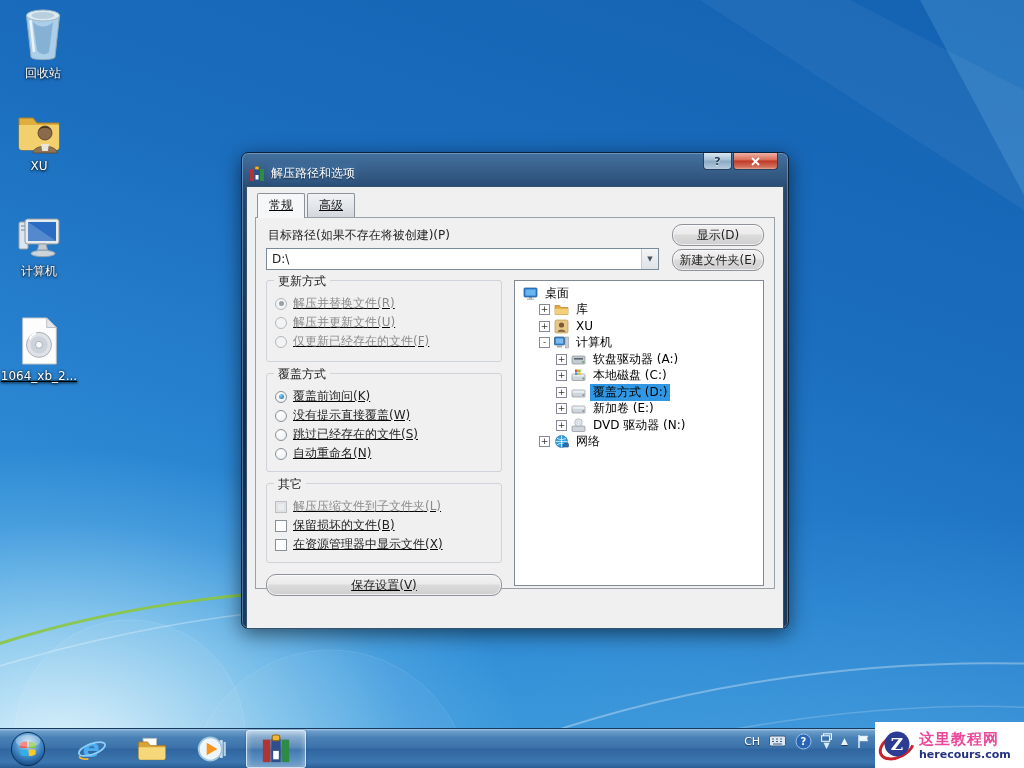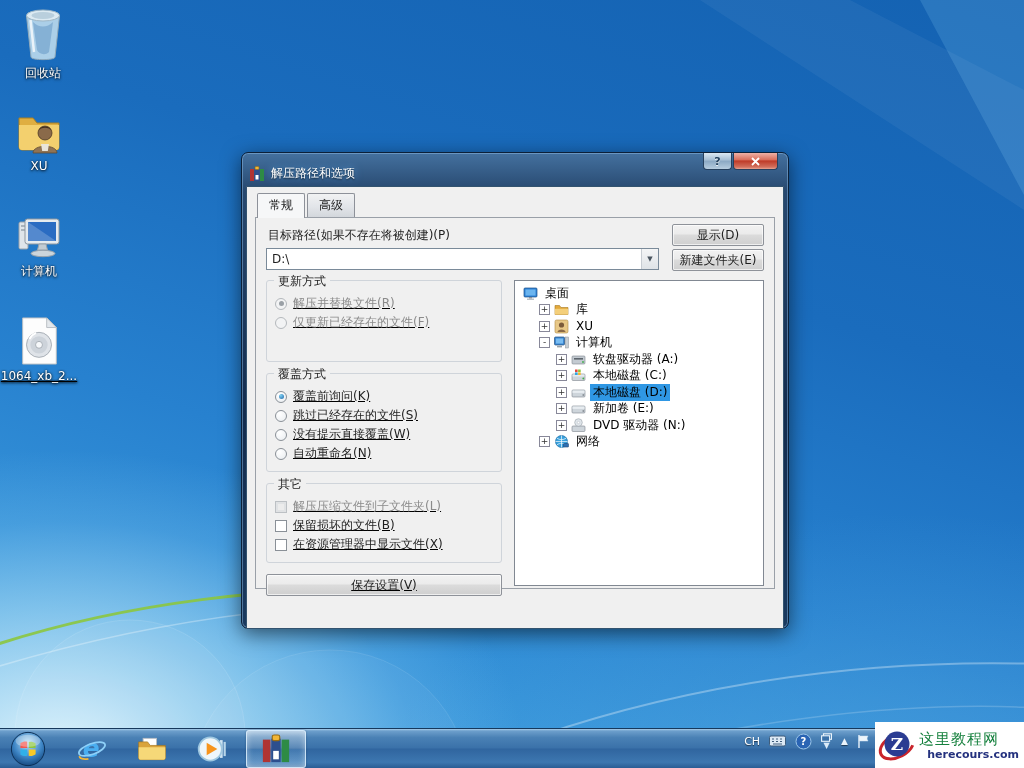--- a/index.html
+++ b/index.html
@@ -36,38 +36,38 @@
   .cap-btn { height:17px; border:1px solid #27415e; border-top:none; border-radius:0 0 4px 4px;
     display:flex; align-items:center; justify-content:center; cursor:pointer; }
   .cap-help { width:29px; background:linear-gradient(#dbe8f3, #a5bdd3 45%, #8aa8c3 50%, #b7cddf); color:#23415e; font-weight:bold; font-size:11px; text-shadow:0 1px 0 rgba(255,255,255,.8); }
   .cap-close { width:45px; background:linear-gradient(#efb1a6, #da6f5c 42%, #bf3b28 50%, #d2705d 88%, #e9a492); }
   .client {
     height:443px; background:#f0f0f0; border:1px solid #33536f; border-radius:1px;
     padding:0 8px; display:flex; flex-direction:column;
   }
 
   
-  .tabs { display:flex; margin:6px 0 0 2px; position:relative; z-index:2; }
+  .tabs { display:flex; margin:6px 0 0 2px; position:relative; z-index:2;text-decoration:underline; }
   .tab { padding:3px 11px 3px; border:1px solid #8d9199; border-bottom:none; border-radius:2px 2px 0 0;
     background:linear-gradient(#f1f2f3, #e2e5e9 55%, #d3d7dc); margin-right:2px; cursor:pointer; color:#1e1e1e; }
   .tab.active { background:#f6f7f8; padding-bottom:4px; margin-bottom:-1px; }
   .tabpage { position:relative; z-index:1; border:1px solid #9aa0a8; height:372px; padding:6px 10px; background:#f0f0f0; }
 
   
   .path-section { display:flex; }
   .path-left { flex:1; }
   .path-label { margin:3px 0 4px 2px; color:#1e1e1e; }
   .combo { display:flex; height:22px; border:1px solid #7a8a99; background:#fff; align-items:stretch; cursor:pointer; }
   .combo .combo-value { flex:1; padding:3px 5px; color:#1e1e1e; }
   .combo .combo-arrow { width:17px; display:flex; align-items:center; justify-content:center;
     color:#4a5560; font-size:7px; background:linear-gradient(#f4f5f6,#dfe3e7); border-left:1px solid #c7ccd2; }
   .path-right { width:92px; margin-left:13px; display:flex; flex-direction:column; gap:3px; }
 
   .btn {
-    height:22px; border:1px solid #8e9299; border-radius:2px; color:#1e1e1e; font-size:12px;
+    height:22px; border:1px solid #8e9299; border-radius:10px; color:#1e1e1e; font-size:12px;
     background:linear-gradient(#f2f2f2, #ebebeb 45%, #dbdbdb 50%, #cfcfcf);
     display:flex; align-items:center; justify-content:center; cursor:pointer;
     box-shadow:inset 0 0 0 1px rgba(255,255,255,.65);
   }
   .btn.default { border-color:#2a7ab0; box-shadow:inset 0 0 0 1px #8fd1f5; }
 
   
   .columns { display:flex; margin-top:9px; }
   .left-col { width:236px;text-decoration:underline; }
   .groupbox { position:relative; border:1px solid #cfd4da; border-radius:3px; padding:13px 8px 6px; margin-bottom:11px; }
@@ -111,22 +111,22 @@
   .tray { position:absolute; right:154px; top:0; height:24px; display:flex; align-items:center; gap:9px; }
   .tray-lang { color:#fff; font-size:11px; text-shadow:0 1px 1px rgba(0,0,0,.6); cursor:pointer; }
   .tray-ico { display:flex; align-items:center; justify-content:center; cursor:pointer; }
   .tray-up { color:#eaf3fb; font-size:9px; text-shadow:0 1px 1px rgba(0,0,0,.5); cursor:pointer; }
   .tray-chev { color:#dcebf8; font-size:8px; line-height:6px; text-align:center; cursor:pointer; }
 
   
   .watermark { position:absolute; right:0; bottom:0; width:149px; height:46px; background:#fff;
     display:flex; align-items:center; padding:2px 3px 2px 2px; }
   .wm-text { flex:1; margin-left:2px; }
-  .wm-name { color:#15803d; font-weight:normal; font-size:15px; letter-spacing:1px; line-height:18px; }
-  .wm-url { color:#24317e; font-weight:bold; font-size:11px; line-height:13px; text-align:right; padding-right:2px; }
+  .wm-name { color:#ec4899; font-weight:bold; font-size:15px; letter-spacing:1px; line-height:18px; }
+  .wm-url { color:#24317e; font-weight:bold; font-size:11px; line-height:13px; text-align:left; padding-right:2px; }
 </style>
 </head>
 <body>
 
 <div class="desktop">
 
   <svg class="wall-overlay" width="1024" height="768" viewBox="0 0 1024 768">
     <path d="M920,0 L1024,0 L1024,195 Z" fill="rgba(130,198,242,.20)"></path>
     <path d="M700,0 L1024,210 L1024,90 L850,0 Z" fill="rgba(255,255,255,.05)"></path>
     <circle cx="130" cy="735" r="115" fill="rgba(255,255,255,.05)" stroke="rgba(255,255,255,.12)"></circle>
@@ -234,37 +234,41 @@
           <div class="left-col">
 
             <div class="groupbox" style="height:82px;">
               <div class="group-title">更新方式</div>
               <div class="opt-row disabled">
                 <span class="radio checked"></span>
                 <span>解压并替换文件(R)</span>
               </div>
               <div class="opt-row disabled">
                 <span class="radio"></span>
+                <span>解压并更新文件(U)</span>
+              </div>
+              <div class="opt-row disabled">
+                <span class="radio"></span>
                 <span>仅更新已经存在的文件(F)</span>
               </div>
             </div>
 
             <div class="groupbox" style="height:99px;">
               <div class="group-title">覆盖方式</div>
               <div class="opt-row">
                 <span class="radio checked"></span>
                 <span>覆盖前询问(K)</span>
               </div>
               <div class="opt-row">
                 <span class="radio"></span>
-                <span>跳过已经存在的文件(S)</span>
+                <span>没有提示直接覆盖(W)</span>
               </div>
               <div class="opt-row">
                 <span class="radio"></span>
-                <span>没有提示直接覆盖(W)</span>
+                <span>跳过已经存在的文件(S)</span>
               </div>
               <div class="opt-row">
                 <span class="radio"></span>
                 <span>自动重命名(N)</span>
               </div>
             </div>
 
             <div class="groupbox" style="height:80px;">
               <div class="group-title">其它</div>
               <div class="opt-row disabled">
@@ -351,21 +355,21 @@
               <span class="t-lbl">本地磁盘 (C:)</span>
             </div>
 
             <div class="tree-row ind3">
               <span class="expander">+</span>
               <svg class="t-ico" viewBox="0 0 15 15">
                 <rect x="1" y="5" width="13" height="7" rx="1" fill="#ced5db" stroke="#7d858d" stroke-width=".6"></rect>
                 <rect x="1.5" y="5.5" width="12" height="2.4" fill="#e8edf1"></rect>
                 <circle cx="12.3" cy="10" r=".9" fill="#8a9097"></circle>
               </svg>
-              <span class="t-lbl selected">本地磁盘 (D:)</span>
+              <span class="t-lbl selected">覆盖方式 (D:)</span>
             </div>
 
             <div class="tree-row ind3">
               <span class="expander">+</span>
               <svg class="t-ico" viewBox="0 0 15 15">
                 <rect x="1" y="5" width="13" height="7" rx="1" fill="#ced5db" stroke="#7d858d" stroke-width=".6"></rect>
                 <rect x="1.5" y="5.5" width="12" height="2.4" fill="#e8edf1"></rect>
                 <circle cx="12.3" cy="10" r=".9" fill="#8a9097"></circle>
               </svg>
               <span class="t-lbl">新加卷 (E:)</span>

